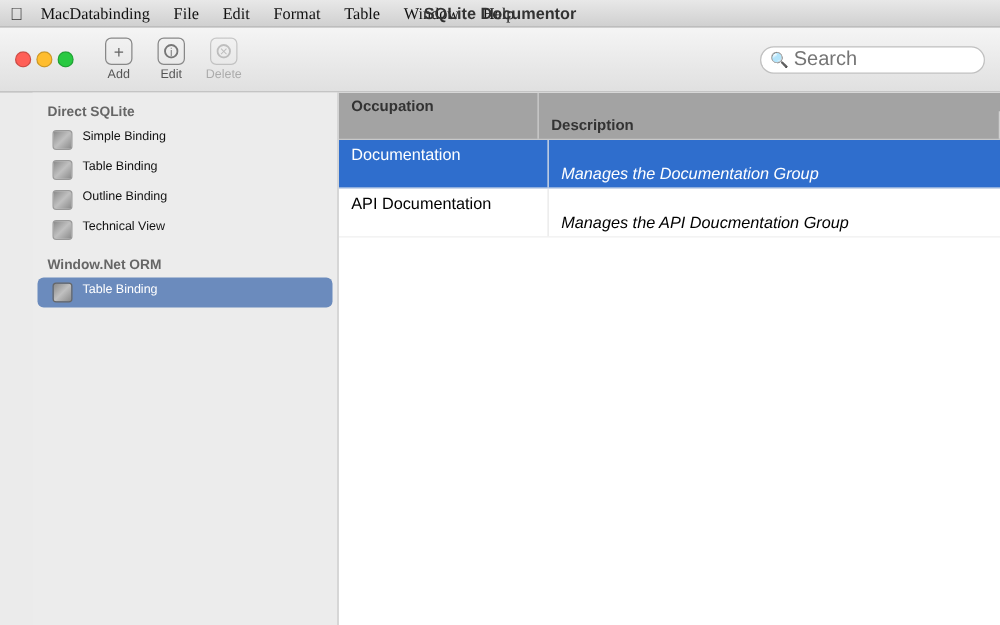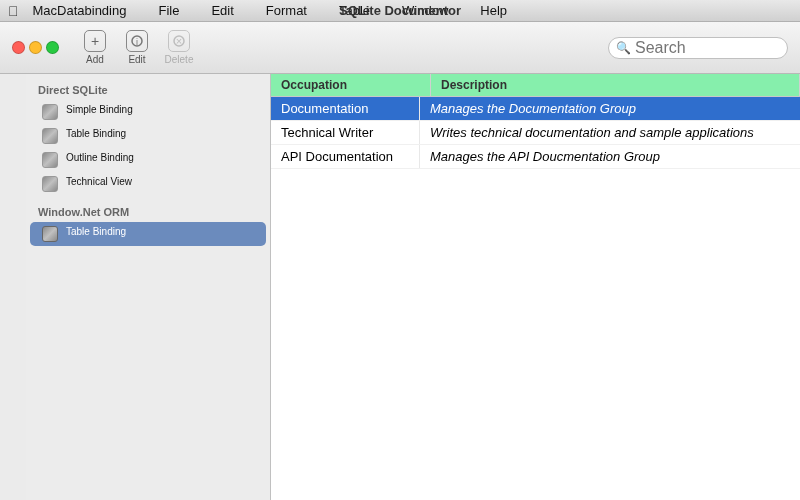--- a/index.html
+++ b/index.html
@@ -21,22 +21,23 @@
       border-bottom: 1px solid #b0b0b0;
       position: relative;
     }
     .apple-logo {
       margin-left: 8px;
       font-size: 14px;
       color: #333;
     }
     .menu-items {
       display: flex;
-      gap: 16px;
+      gap: 3px;
       margin-left: 6px;
+      font-family: Liberation Serif, serif;
     }
     .menu-item {
       padding: 0 8px;
       font-size: 13px;
       color: #111;
       line-height: 22px;
       cursor: default;
       border-radius: 3px;
     }
     .title-bar-title {
@@ -178,54 +179,54 @@
     
     .content-area {
       flex: 1;
       background: white;
       overflow: hidden;
       display: flex;
       flex-direction: column;
     }
     .table-header {
       display: flex;
-      background: #86efac;
+      background: #a3a3a3;
       border-bottom: 1px solid #c8c8c8;
       flex-shrink: 0;
     }
     .table-header-cell {
       padding: 4px 10px;
       font-size: 12px;
       font-weight: 600;
       color: #333;
       border-right: 1px solid #d0d0d0;
     }
     .col-occupation { width: 160px; }
-    .col-description { flex: 1; }
+    .col-description { flex: 1; margin-top: 15px; }
 
     .table-body {
       overflow-y: auto;
       flex: 1;
     }
     .table-row {
       display: flex;
       border-bottom: 1px solid #f0f0f0;
     }
     .table-row.selected {
       background: #2f6ecd;
       color: white;
     }
     .table-cell {
       padding: 4px 10px;
       font-size: 13px;
       overflow: hidden;
       text-overflow: ellipsis;
       white-space: nowrap;
     }
-    .table-cell.col-occupation { width: 149px; border-right: 1px solid #e8e8e8; }
+    .table-cell.col-occupation { width: 168px; border-right: 1px solid #e8e8e8; }
     .table-cell.col-description { flex: 1; font-style: italic; }
     .table-row.selected .table-cell { color: white; }
   </style>
 </head>
 <body>
 
 <div class="title-bar">
   <span class="apple-logo"></span>
   <div class="menu-items">
     <span class="menu-item">MacDatabinding</span>
@@ -307,22 +308,18 @@
     <div class="table-header">
       <div class="table-header-cell col-occupation">Occupation</div>
       <div class="table-header-cell col-description">Description</div>
     </div>
     <div class="table-body" id="table-body">
     <div class="table-row selected">
           <div class="table-cell col-occupation">Documentation</div>
           <div class="table-cell col-description">Manages the Documentation Group</div>
         </div>
         <div class="table-row">
-          <div class="table-cell col-occupation">Technical Writer</div>
-          <div class="table-cell col-description">Writes technical documentation and sample applications</div>
-        </div>
-        <div class="table-row">
           <div class="table-cell col-occupation">API Documentation</div>
           <div class="table-cell col-description">Manages the API Doucmentation Group</div>
         </div>
       </div>
   </div>
 </div>
 
 </body></html>

